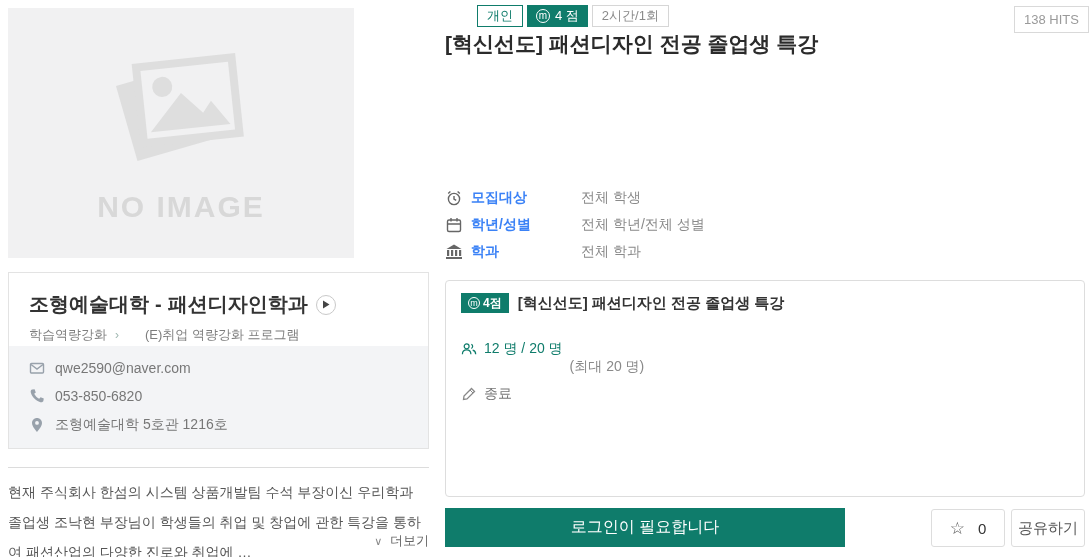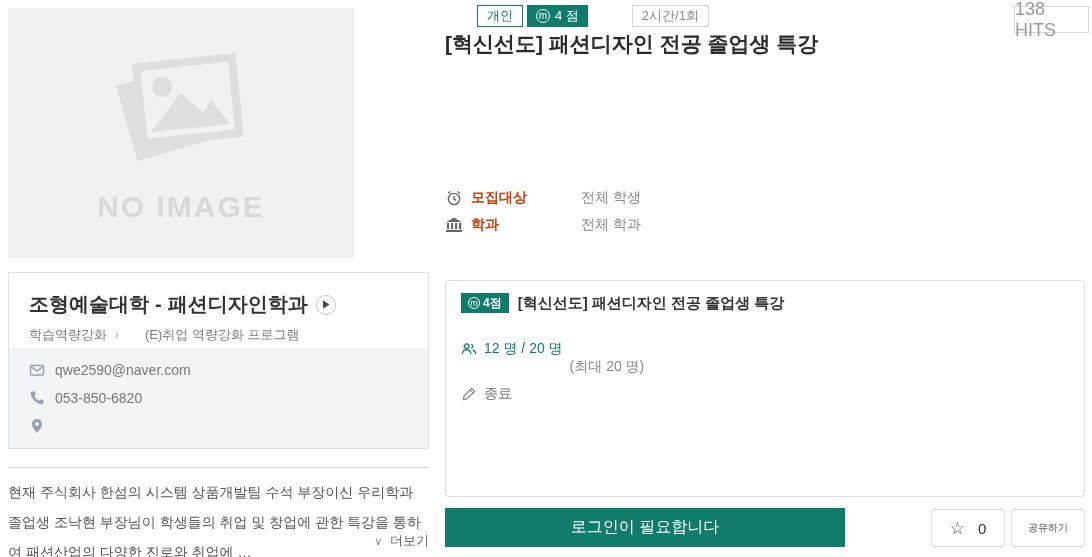--- a/index.html
+++ b/index.html
@@ -10,32 +10,32 @@
   
   .thumb { left:8px; top:8px; width:346px; height:250px; background:#f1f1f2;
     display:flex; flex-direction:column; align-items:center; justify-content:center; }
   .thumb-label { color:#d8d8d8; font-size:30px; font-weight:bold; letter-spacing:2px; margin-top:18px; }
 
   
   .badge-row { left:445px; top:5px; display:flex; gap:4px; align-items:flex-start;padding-left:32px; }
   .badge { height:22px; display:inline-flex; align-items:center; padding:0 9px; font-size:13px; }
   .badge.outline-accent { border:1px solid #0f7c6b; color:#0f7c6b; background:#fff; }
   .badge.fill-accent { background:#0f7c6b; color:#fff; gap:5px; }
-  .badge.outline-gray { border:1px solid #d6d6d6; color:#8a8a8a; background:#fff;margin-left:40px; }
+  .badge.outline-gray { border:1px solid #d6d6d6; color:#8a8a8a; background:#fff; }
   .m-circle { width:14px; height:14px; border:1px solid #fff; border-radius:50%;
     display:inline-flex; align-items:center; justify-content:center; font-size:10px; line-height:1; }
   .hits-box { left:1014px; top:6px; width:75px; height:27px; border:1px solid #d9d9d9;
-    color:#9a9a9a; font-size:18px; display:flex; align-items:center; justify-content:center; }
+    color:#9a9a9a; font-size:13px; display:flex; align-items:center; justify-content:center; }
   .page-title { left:445px; top:30px; width:560px; font-size:21px; font-weight:bold; color:#2b2b2b; }
 
   
   .info-rows { left:445px; top:189px; display:flex; flex-direction:column; gap:9px; }
   .info-row { display:flex; align-items:center; font-size:14px; height:18px; }
   .info-row .i-icon { width:18px; height:18px; margin-right:8px; display:inline-flex; }
-  .info-label { width:84px; font-weight:bold; color:#c2410c; }
+  .info-label { width:84px; font-weight:bold; color:#3b82f6; }
   .info-value { color:#8a8a8a; margin-left:26px; }
 
   
   .org-card { left:8px; top:272px; width:421px; height:177px; border:1px solid #e3e3e3;
     display:flex; flex-direction:column; background:#fff; }
   .org-top { padding:18px 20px 0 20px; height:76px; }
   .org-head { font-size:20px; font-weight:bold; color:#333; display:flex; align-items:center; gap:6px; }
   .play-btn { width:20px; height:20px; border:1px solid #c9c9c9; border-radius:50%; background:#fff;
     display:inline-flex; align-items:center; justify-content:center; margin-left:2px; }
   .org-crumb { margin-top:8px; font-size:13px; color:#7d7d7d; display:flex; gap:8px; align-items:center; }
@@ -67,21 +67,21 @@
 
   
   .login-btn { left:445px; top:508px; width:400px; height:39px; background:#0f7c6b; color:#fff;
     font-size:16px; border:none; display:flex; align-items:center; justify-content:center; cursor:pointer; }
   .fav-btn { left:931px; top:509px; width:74px; height:38px; border:1px solid #ddd; border-radius:3px;
     background:#fff; display:flex; align-items:center; justify-content:center; gap:13px; cursor:pointer; }
   .fav-star { font-size:17px; color:#555; line-height:1; }
   .fav-count { font-size:15px; color:#333; }
   .share-btn { left:1011px; top:509px; width:74px; height:38px; border:1px solid #ddd; border-radius:3px;
     background:#fff; display:flex; align-items:center; justify-content:center;
-    font-size:10px; color:#555; cursor:pointer; }
+    font-size:15px; color:#555; cursor:pointer; }
 </style>
 </head>
 <body>
 
 <div class="abs thumb">
   <span>
     <svg width="150" height="125" viewBox="0 0 150 125">
       <g transform="rotate(-16 60 65)">
           <rect x="18" y="30" width="100" height="78" fill="#dedede"></rect>
         </g>
@@ -115,20 +115,30 @@
         <circle cx="9" cy="10" r="5.6"></circle>
           <path d="M9 7v3l2.2 1.4"></path>
         <path d="M3.2 4.6 L5.4 2.6 M14.8 4.6 L12.6 2.6"></path>
       </svg>
     </span>
     <span class="info-label">모집대상</span>
     <span class="info-value">전체 학생</span>
   </div>
   <div class="info-row">
     <span class="i-icon">
+      <svg width="18" height="18" viewBox="0 0 18 18" fill="none" stroke="#666" stroke-width="1.4">
+        <rect x="2.5" y="4" width="13" height="11.5" rx="1.5"></rect>
+          <path d="M2.5 8h13 M6 2v3.4 M12 2v3.4"></path>
+      </svg>
+    </span>
+    <span class="info-label">학년/성별</span>
+    <span class="info-value">전체 학년/전체 성별</span>
+  </div>
+  <div class="info-row">
+    <span class="i-icon">
       <svg width="18" height="18" viewBox="0 0 18 18" fill="#666">
         <path d="M9 1.5 L16.5 6 H1.5 Z"></path>
           <rect x="2" y="7" width="2.2" height="6"></rect>
         <rect x="6" y="7" width="2.2" height="6"></rect>
           <rect x="10" y="7" width="2.2" height="6"></rect>
         <rect x="14" y="7" width="2.2" height="6"></rect>
           <rect x="1" y="14" width="16" height="2"></rect>
       </svg>
     </span>
     <span class="info-label">학과</span>
@@ -171,20 +181,21 @@
         </svg>
       </span>
       <span>053-850-6820</span>
     </div>
     <div class="contact-row">
       <span class="c-icon">
         <svg width="16" height="16" viewBox="0 0 16 16" fill="#98a1ab">
           <path d="M8 1 C5.2 1 3 3.2 3 6 C3 9.6 8 15 8 15 C8 15 13 9.6 13 6 C13 3.2 10.8 1 8 1 Z M8 7.8 A1.9 1.9 0 1 1 8 4 A1.9 1.9 0 0 1 8 7.8 Z"></path>
         </svg>
       </span>
+      <span>조형예술대학 5호관 1216호</span>
     </div>
   </div>
 </div>
 
 <div class="abs left-divider"></div>
 <div class="abs desc">현재 주식회사 한섬의 시스템 상품개발팀 수석 부장이신 우리학과 졸업생 조낙현 부장님이 학생들의 취업 및 창업에 관한 특강을 통하여 패션산업의 다양한 진로와 취업에 …</div>
 <div class="abs more-row">
   <span class="more-chevron">∨</span>
   <span>더보기</span>
 </div>

